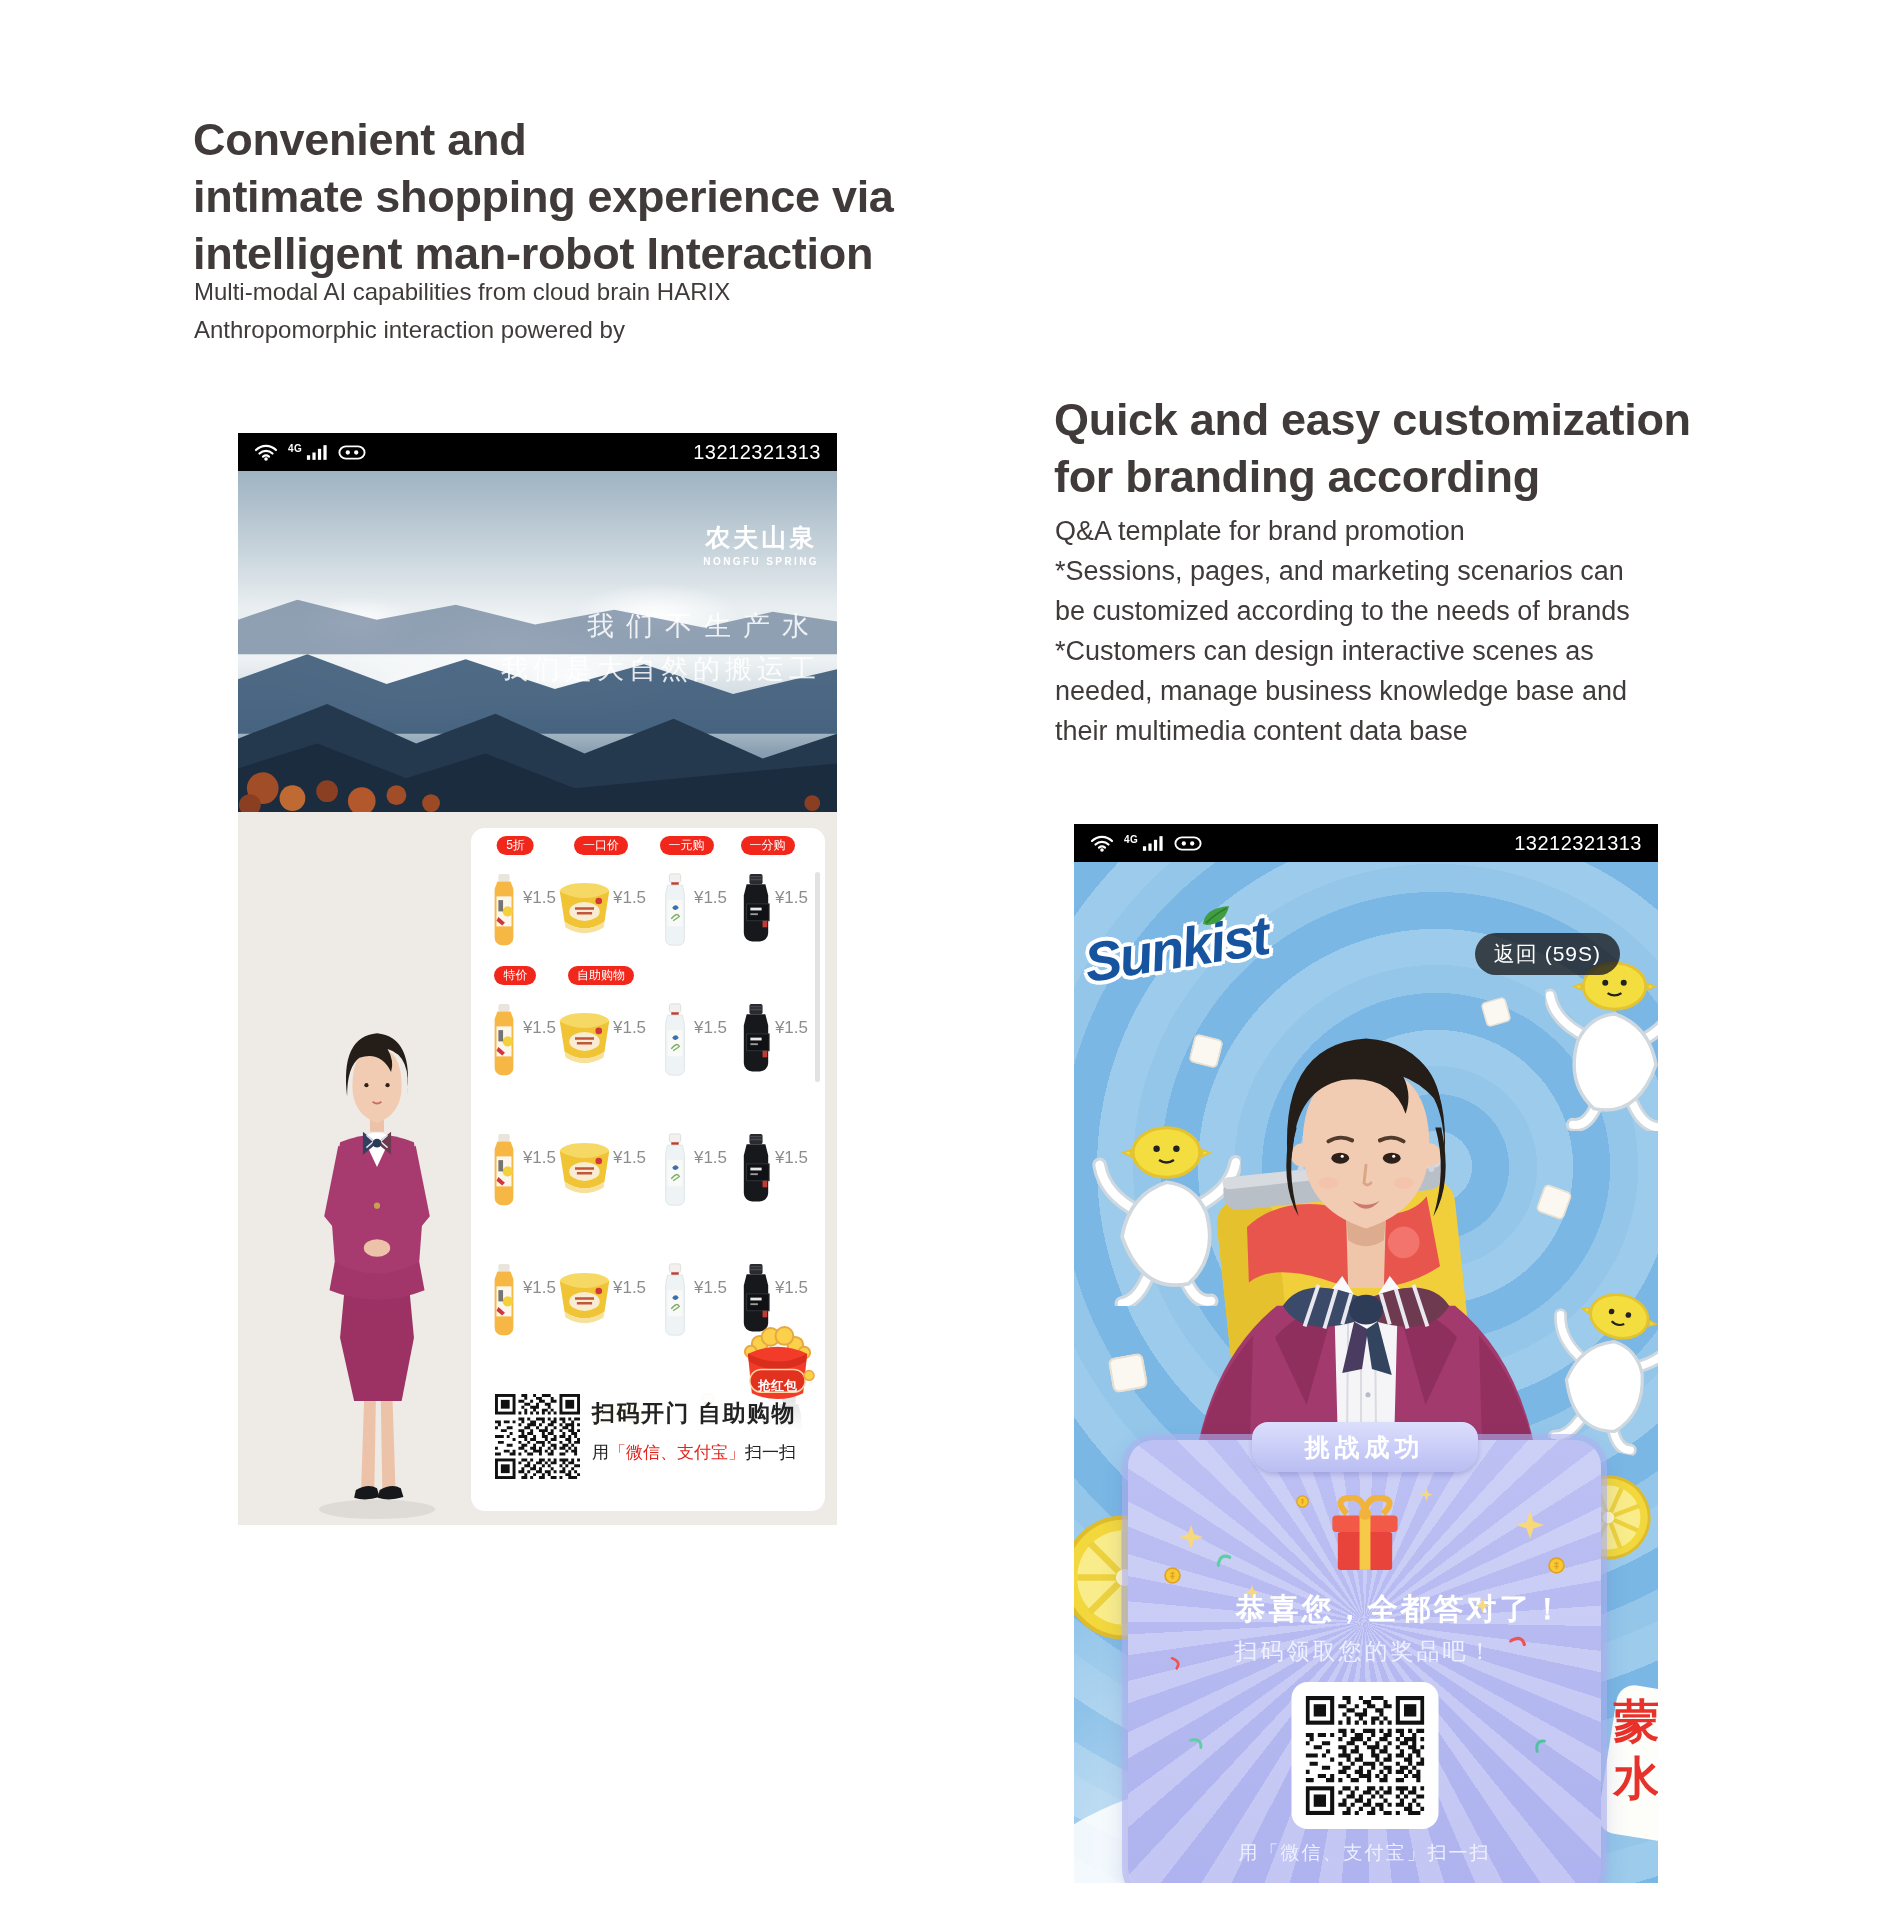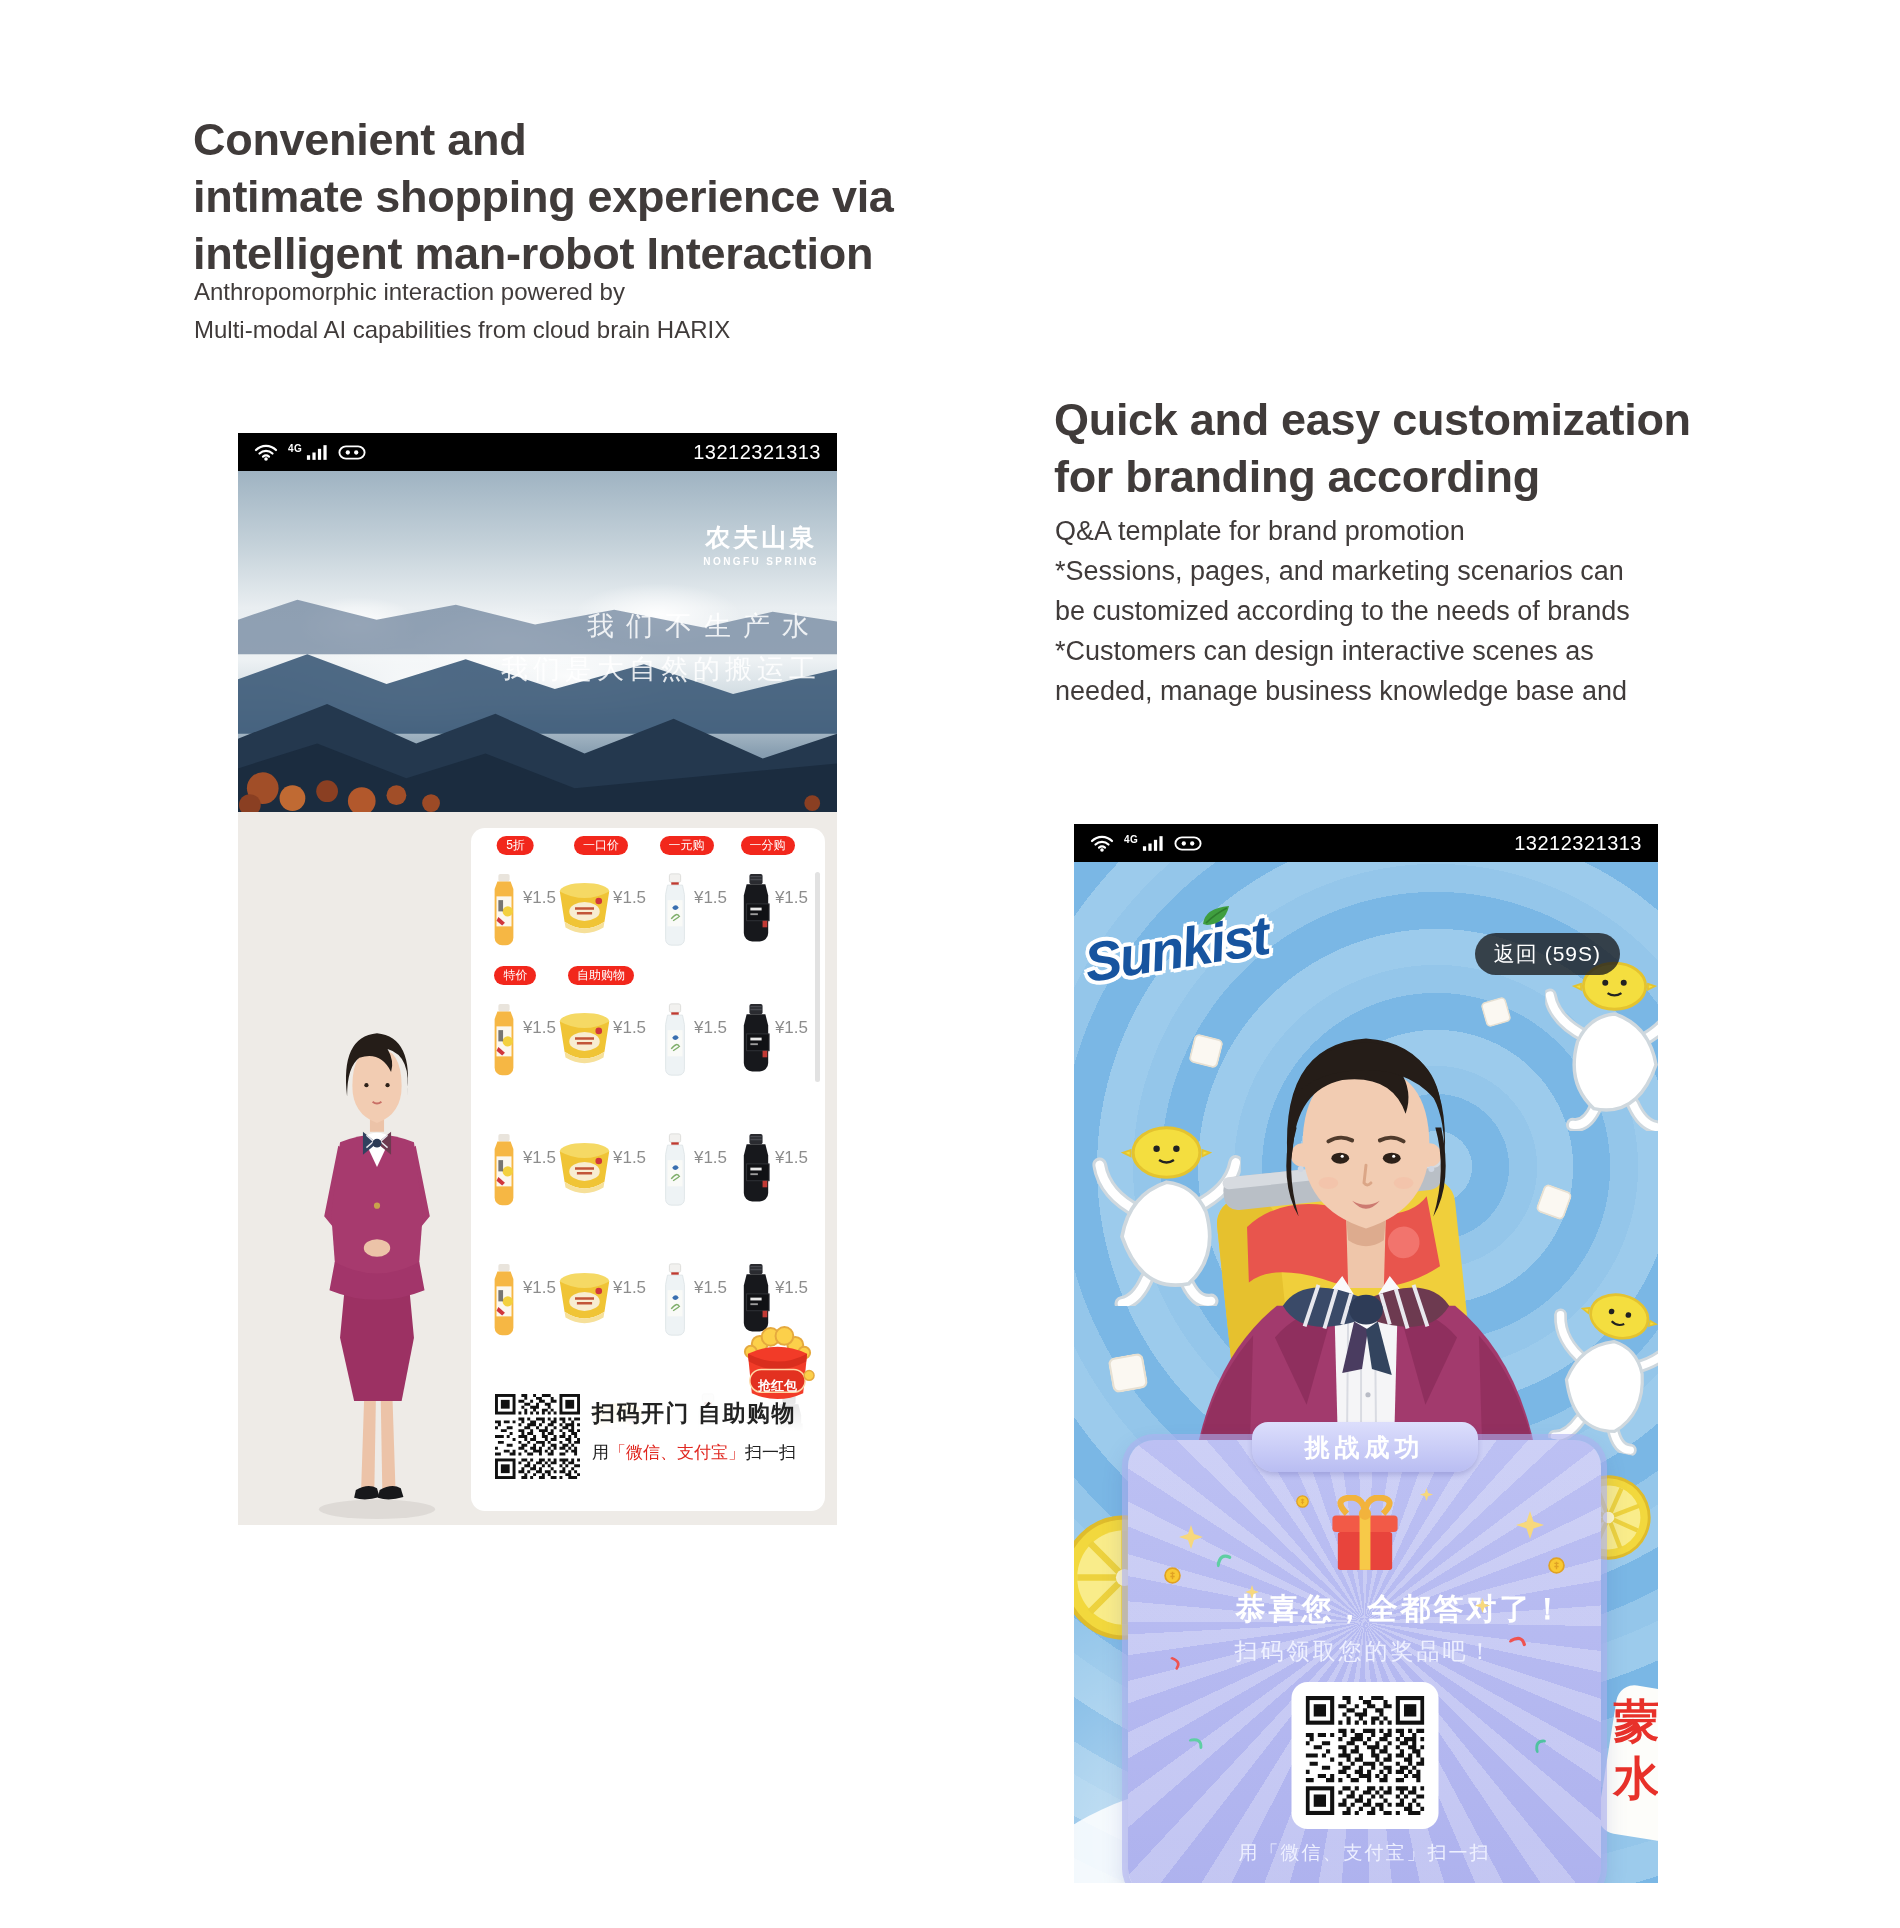--- a/index.html
+++ b/index.html
@@ -308,22 +308,22 @@
 </svg>
 
 <div class="canvas">
 
   <h1 class="headline" id="hl-left">
     <div>Convenient and</div>
     <div>intimate shopping experience via</div>
     <div>intelligent man-robot Interaction</div>
   </h1>
   <div class="subtitle" id="sub-left">
+    <div>Multi-modal AI capabilities from cloud brain HARIX</div>
     <div>Anthropomorphic interaction powered by</div>
-    <div>Multi-modal AI capabilities from cloud brain HARIX</div>
   </div>
 
   <div class="phone" id="phone-left">
     <div class="statusbar">
       <svg width="24" height="18" viewBox="0 0 24 18">
           <use href="#i-wifi"></use>
         </svg>
       <span class="sb-net">4G</span>
       <svg width="22" height="17" viewBox="0 0 22 17">
           <use href="#i-signal"></use>
@@ -517,20 +517,21 @@
   <h2 class="headline" id="hl-right">
     <div>Quick and easy customization</div>
     <div>for branding according</div>
   </h2>
   <div class="bullets">
     <div>Q&amp;A template for brand promotion</div>
     <div>*Sessions, pages, and marketing scenarios can</div>
     <div>be customized according to the needs of brands</div>
     <div>*Customers can design interactive scenes as</div>
     <div>needed, manage business knowledge base and</div>
+    <div>their multimedia content data base</div>
   </div>
 
   <div class="phone" id="phone-right">
     <div class="statusbar">
       <svg width="24" height="18" viewBox="0 0 24 18">
           <use href="#i-wifi"></use>
         </svg>
       <span class="sb-net">4G</span>
       <svg width="22" height="17" viewBox="0 0 22 17">
           <use href="#i-signal"></use>

